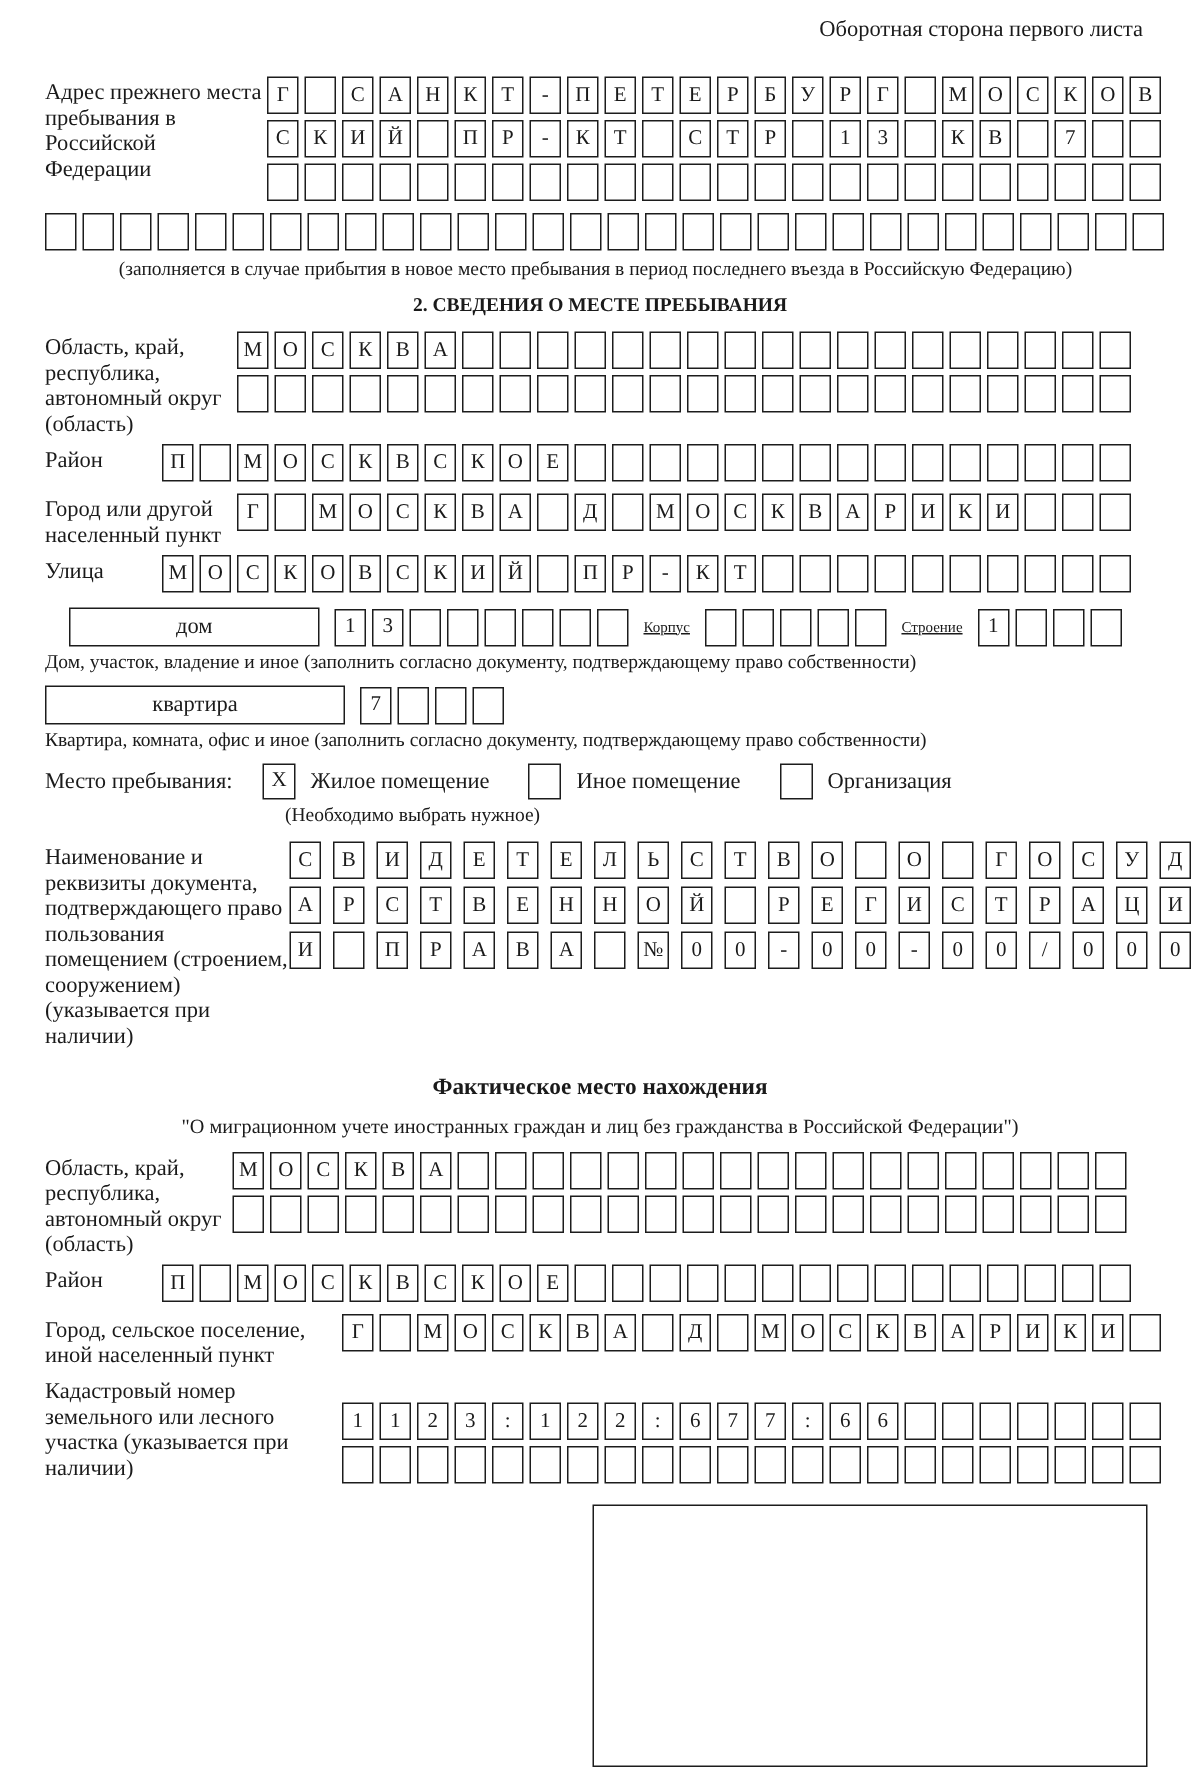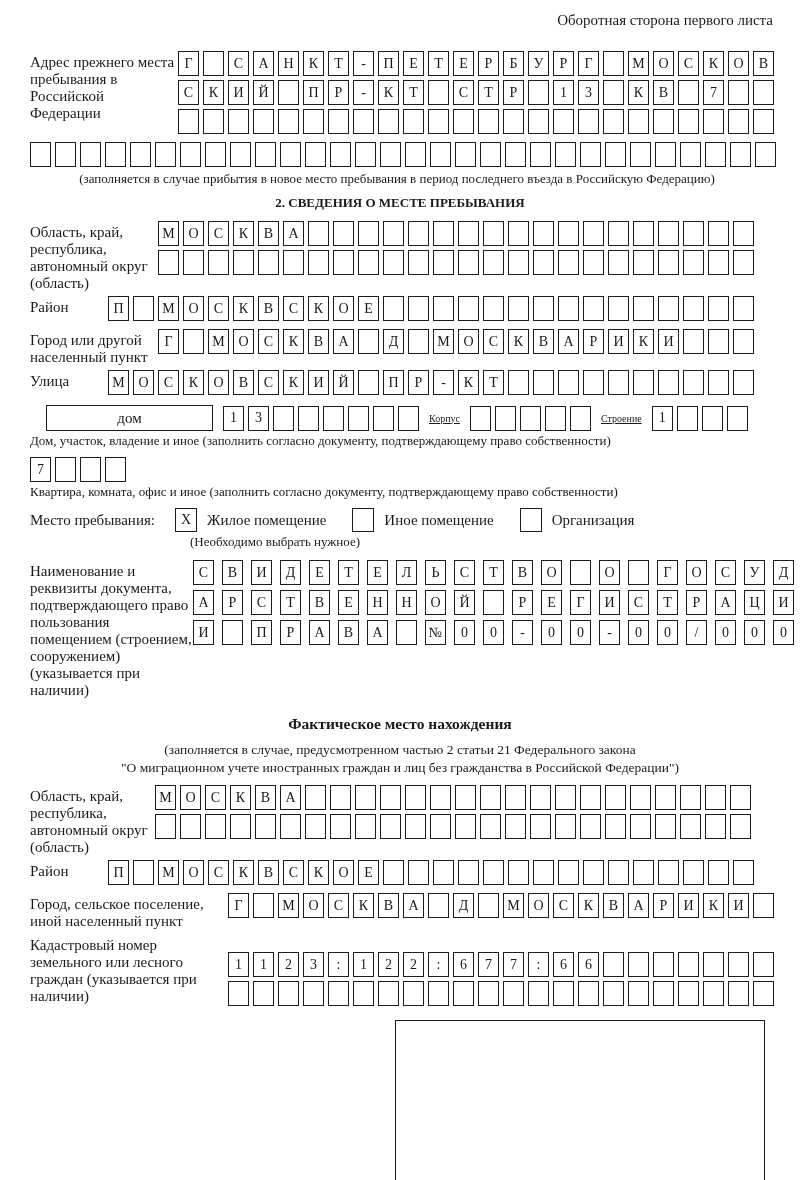--- a/index.html
+++ b/index.html
@@ -2,21 +2,21 @@
 <html><head>
 <meta charset="utf-8">
 <style>
   html,body{margin:0;padding:0;background:#ffffff;}
   body{
     width:800px;height:1180px;
     font-family:"Liberation Serif","DejaVu Serif",serif;
     color:#1a1a1a;overflow:hidden;
   }
   .page{padding:12px 0 0 30px;position:relative;}
-  .top-note{text-align:right;font-size:15px;padding-right:27px;margin-bottom:22px;}
+  .top-note{text-align:right;font-size:15px;padding-right:38px;margin-bottom:22px;}
 
   
   .cellrow{display:flex;gap:4px;margin-bottom:4px;}
   .cell{
     flex:none;width:21px;height:25px;box-sizing:border-box;
     border:1.6px solid #1c1c1c;
     display:flex;align-items:center;justify-content:center;
     font-size:14px;line-height:1;
   }
   .doc-rows .cellrow{gap:8px;margin-bottom:5px;}
@@ -368,20 +368,21 @@
     <div class="cellrow" style="margin-bottom:0">
         <div class="cell">1</div>
         <div class="cell"></div>
         <div class="cell"></div>
         <div class="cell"></div>
       </div>
   </div>
   <div class="caption">Дом, участок, владение и иное (заполнить согласно документу, подтверждающему право собственности)</div>
 
   <div class="house-row">
+    <div class="label-box apt-label">квартира</div>
     <div class="cellrow" style="margin-bottom:0">
         <div class="cell">7</div>
         <div class="cell"></div>
         <div class="cell"></div>
         <div class="cell"></div>
       </div>
   </div>
   <div class="caption">Квартира, комната, офис и иное (заполнить согласно документу, подтверждающему право собственности)</div>
 
   <div class="stay-row">
@@ -464,21 +465,20 @@
           <div class="cell">0</div>
           <div class="cell">/</div>
           <div class="cell">0</div>
           <div class="cell">0</div>
           <div class="cell">0</div>
         </div>
     </div>
   </div>
 
   <div class="fact-title">Фактическое место нахождения</div>
-  <div class="fact-note">(заполняется в случае, предусмотренном частью 2 статьи 21 Федерального закона</div>
   <div class="fact-note q">"О миграционном учете иностранных граждан и лиц без гражданства в Российской Федерации")</div>
 
   <div class="field">
     <div class="lbl w-factobl">Область, край, республика, автономный округ (область)</div>
     <div class="rows">
       <div class="cellrow">
           <div class="cell">М</div>
           <div class="cell">О</div>
           <div class="cell">С</div>
           <div class="cell">К</div>
@@ -586,21 +586,21 @@
         <div class="cell">А</div>
         <div class="cell">Р</div>
         <div class="cell">И</div>
         <div class="cell">К</div>
         <div class="cell">И</div>
         <div class="cell"></div>
       </div>
   </div>
 
   <div class="field">
-    <div class="lbl w-factcity">Кадастровый номер земельного или лесного граждан (указывается при наличии)</div>
+    <div class="lbl w-factcity">Кадастровый номер земельного или лесного участка (указывается при наличии)</div>
     <div class="rows" style="padding-top:18px">
       <div class="cellrow">
           <div class="cell">1</div>
           <div class="cell">1</div>
           <div class="cell">2</div>
           <div class="cell">3</div>
           <div class="cell">:</div>
           <div class="cell">1</div>
           <div class="cell">2</div>
           <div class="cell">2</div>

